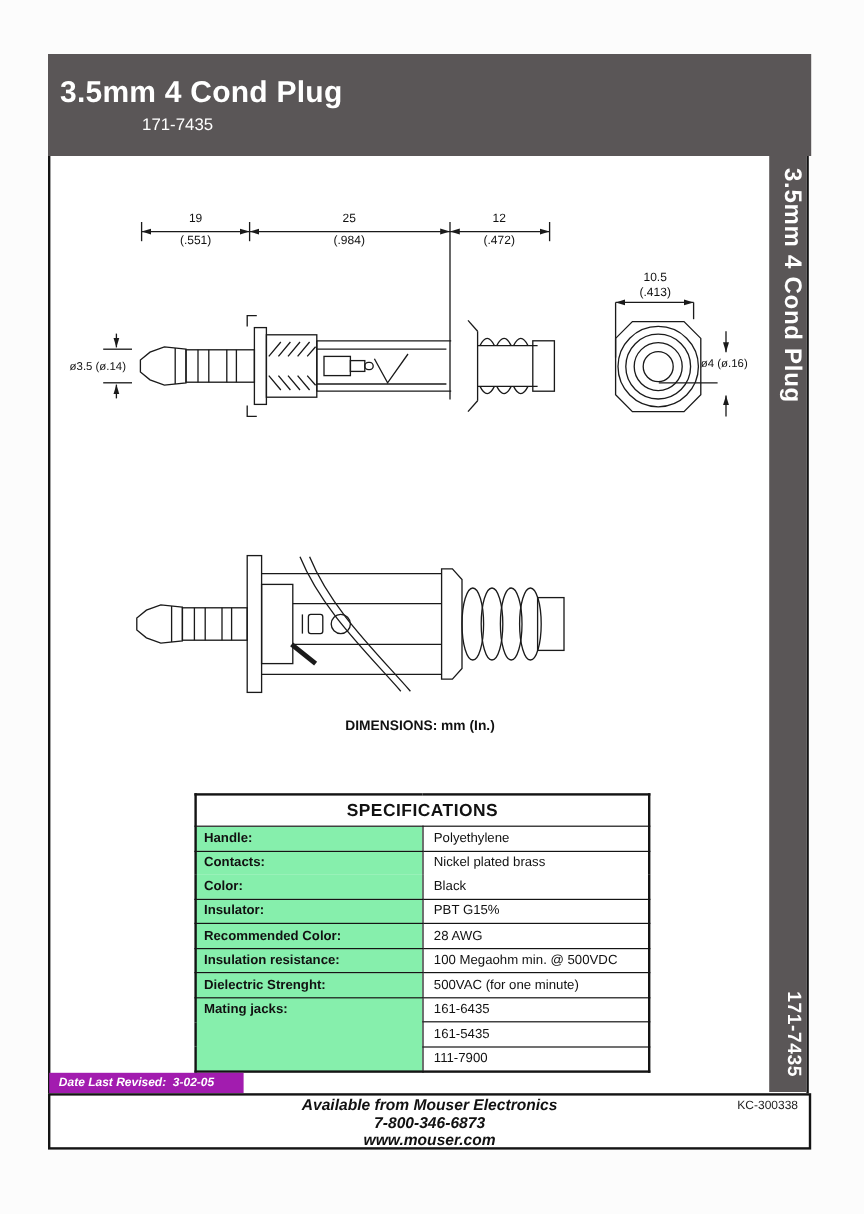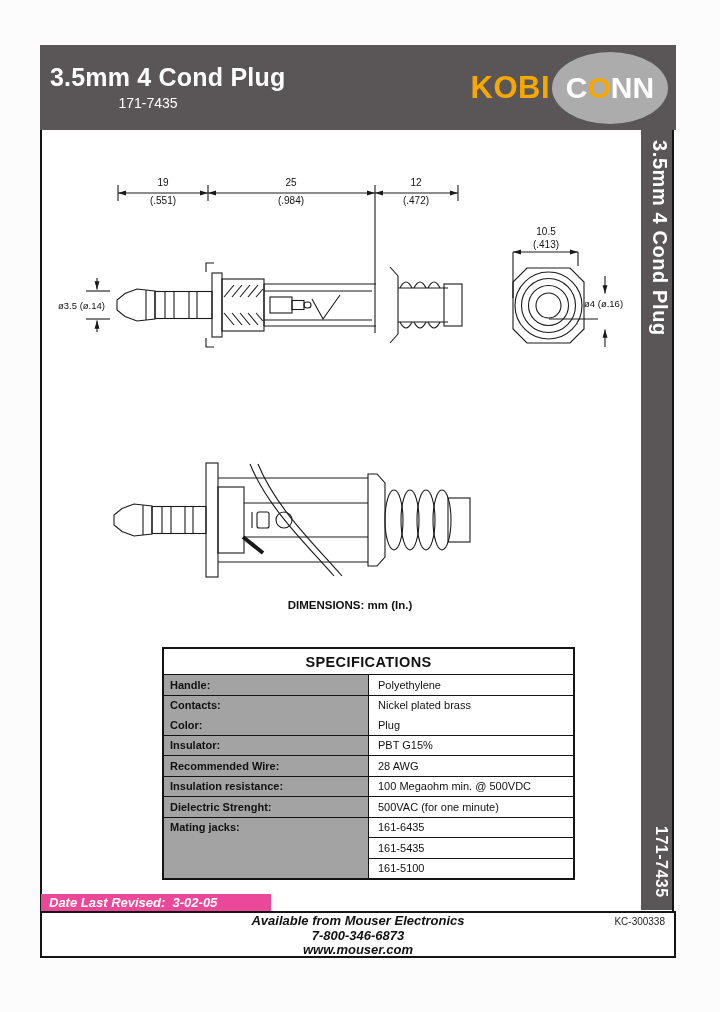--- a/index.html
+++ b/index.html
@@ -25,59 +25,51 @@
       color:#fff;font-weight:bold;}
   #vt-title{left:671px;top:140px;font-size:20px;letter-spacing:0.6px;}
   #vt-part{left:670px;top:826px;font-size:16px;letter-spacing:0.5px;}
   
   #drawing-svg{position:absolute;left:40px;top:130px;}
   .dim{position:absolute;font-size:10px;text-align:center;width:44px;line-height:12px;color:#111;}
   .dim-left{text-align:left;width:60px;}
   #dims-note{position:absolute;left:230px;top:599px;width:240px;text-align:center;
     font-size:11.5px;font-weight:bold;}
   
-  #specs{position:absolute;left:162px;top:647px;width:413px;border-collapse:collapse;
+  #specs{position:absolute;left:162px;top:661px;width:380px;border-collapse:collapse;
      table-layout:fixed;}
   #specs th,#specs td{border:1.5px solid #141414;padding:0;}
   #specs{border:2px solid #141414;}
   #specs th{height:25px;font-size:14.5px;font-weight:bold;letter-spacing:0.4px;text-align:center;background:#fff;}
   #specs td{height:19.5px;font-size:11px;vertical-align:middle;background:#fff;}
-  #specs td.lbl{width:126px;background:#a3a3a3;font-weight:bold;padding-left:6px;}
+  #specs td.lbl{width:126px;background:#86efac;font-weight:bold;padding-left:6px;}
   #specs td.val{padding-left:9px;}
   #specs tr.nb td{border-bottom:0;}
   #specs tr.nt td{border-top:0;}
   
-  #revision-bar{position:absolute;left:41px;top:894px;width:230px;height:17px;background:#ec4899;
-    color:#fff;font-size:13px;font-weight:bold;font-style:italic;line-height:17px;
+  #revision-bar{position:absolute;left:41px;top:894px;width:162px;height:17px;background:#a21caf;
+    color:#fff;font-size:10px;font-weight:bold;font-style:italic;line-height:17px;
     padding-left:8px;box-sizing:border-box;white-space:pre;}
   #mouser-box{position:absolute;left:40px;top:911px;width:636px;height:47px;
     border:2px solid #141414;box-sizing:border-box;background:#fff;}
   #mouser-center{position:absolute;left:0;top:1px;width:100%;text-align:center;}
   #mouser-center div{font-size:13px;font-weight:bold;font-style:italic;line-height:14.5px;}
   #doc-number{position:absolute;right:9px;top:3px;font-size:10px;color:#222;}
   #disclaimer{position:absolute;left:40px;top:973px;width:636px;text-align:center;
     font-size:7.6px;color:#3d3d3d;letter-spacing:0.15px;}
 </style>
 </head>
 <body>
 
 <div id="page">
 
   <div id="header">
     <div id="title-block">
       <div id="page-title">3.5mm 4 Cond Plug</div>
       <div id="page-part">171-7435</div>
-    </div>
-    <div id="logo">
-      <span id="logo-kobi">KOBI</span>
-      <div id="logo-ellipse">
-          <span>C</span>
-          <span class="o">O</span>
-          <span>NN</span>
-        </div>
     </div>
   </div>
 
   <div id="content-box">
     <div id="sidebar"></div>
   </div>
   <span class="vt" id="vt-title">3.5mm 4 Cond Plug</span>
   <span class="vt" id="vt-part">171-7435</span>
 
   <svg id="drawing-svg" width="600" height="515" viewBox="40 130 600 515" fill="none" stroke="#1a1a1a" stroke-width="1.1">
@@ -203,47 +195,47 @@
     <tr>
       <td class="lbl">Handle:</td>
       <td class="val">Polyethylene</td>
     </tr>
     <tr class="nb">
       <td class="lbl">Contacts:</td>
       <td class="val">Nickel plated brass</td>
     </tr>
     <tr class="nt">
       <td class="lbl">Color:</td>
-      <td class="val">Plug</td>
+      <td class="val">Black</td>
     </tr>
     <tr>
       <td class="lbl">Insulator:</td>
       <td class="val">PBT G15%</td>
     </tr>
     <tr>
-      <td class="lbl">Recommended Wire:</td>
+      <td class="lbl">Recommended Color:</td>
       <td class="val">28 AWG</td>
     </tr>
     <tr>
       <td class="lbl">Insulation resistance:</td>
       <td class="val">100 Megaohm min. @ 500VDC</td>
     </tr>
     <tr>
       <td class="lbl">Dielectric Strenght:</td>
       <td class="val">500VAC (for one minute)</td>
     </tr>
     <tr>
       <td class="lbl" rowspan="3" style="vertical-align:top;padding-top:3px;">Mating jacks:</td>
       <td class="val">161-6435</td>
     </tr>
     <tr>
       <td class="val">161-5435</td>
     </tr>
     <tr>
-      <td class="val">161-5100</td>
+      <td class="val">111-7900</td>
     </tr>
   </tbody>
     </table>
 
   <div id="revision-bar">Date Last Revised:  3-02-05</div>
 
   <div id="mouser-box">
     <span id="doc-number">KC-300338</span>
     <div id="mouser-center">
       <div>Available from Mouser Electronics</div>

